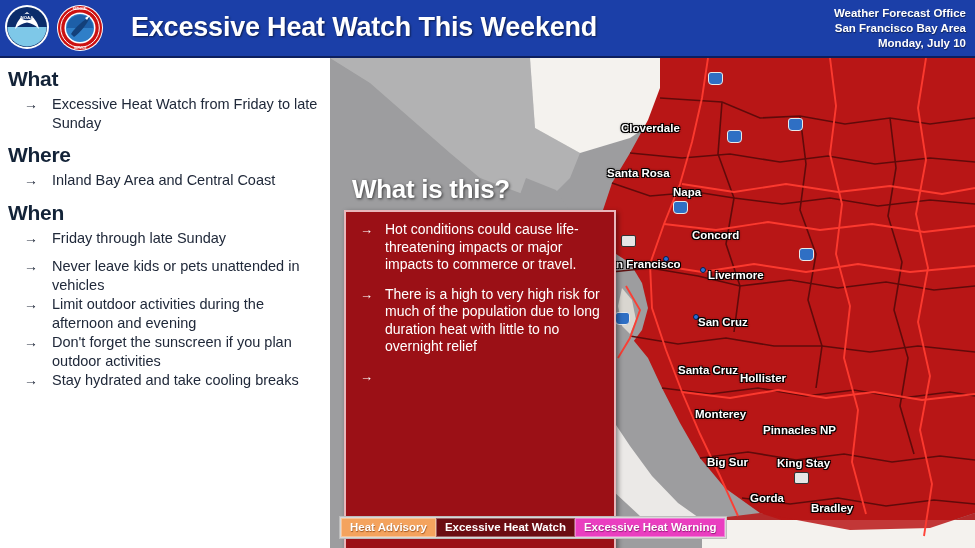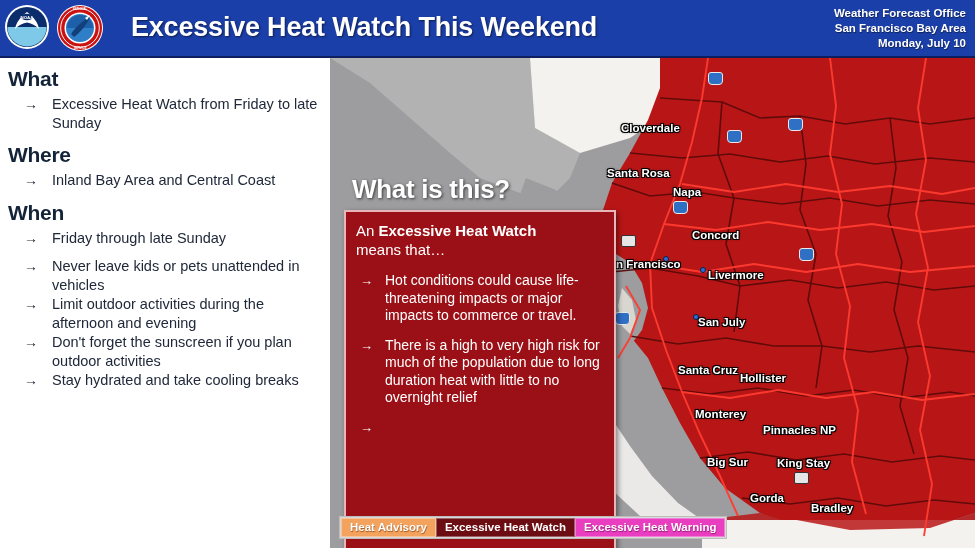--- a/index.html
+++ b/index.html
@@ -296,37 +296,33 @@
     <div class="shield" style="left:285px;top:254px;"></div>
     <div class="shield us" style="left:291px;top:177px;"></div>
     <div class="shield us" style="left:464px;top:414px;"></div>
 
     <div class="city" style="left:255px;top:64px;padding-left:36px;">Cloverdale</div>
     <div class="city" style="left:277px;top:109px;">Santa Rosa</div>
     <div class="city" style="left:343px;top:128px;">Napa</div>
     <div class="city" style="left:362px;top:171px;">Concord</div>
     <div class="city" style="left:272px;top:200px;">San Francisco</div>
     <div class="city" style="left:378px;top:211px;">Livermore</div>
-    <div class="city" style="left:368px;top:258px;">San July</div>
+    <div class="city" style="left:368px;top:258px;">San Cruz</div>
     <div class="city" style="left:348px;top:306px;">Santa Cruz</div>
     <div class="city" style="left:410px;top:314px;">Hollister</div>
     <div class="city" style="left:365px;top:350px;">Monterey</div>
     <div class="city" style="left:433px;top:366px;">Pinnacles NP</div>
     <div class="city" style="left:377px;top:398px;">Big Sur</div>
     <div class="city" style="left:447px;top:399px;">King Stay</div>
     <div class="city" style="left:420px;top:434px;text-align:right;">Gorda</div>
     <div class="city" style="left:481px;top:444px;">Bradley</div>
 
     <div class="callout-title">What is this?</div>
 
     <div class="callout">
-      <div class="callout-lead">
-        <span>An </span><b>Excessive Heat Watch</b><br>
-        <span>means that…</span>
-      </div>
       <ul>
         <li>
           <span class="arw">→</span>
           <span>Hot conditions could cause life-threatening impacts or major impacts to commerce or travel.</span>
         </li>
         <li>
           <span class="arw">→</span>
           <span>There is a high to very high risk for much of the population due to long duration heat with little to no overnight relief</span>
         </li>
         <li>

